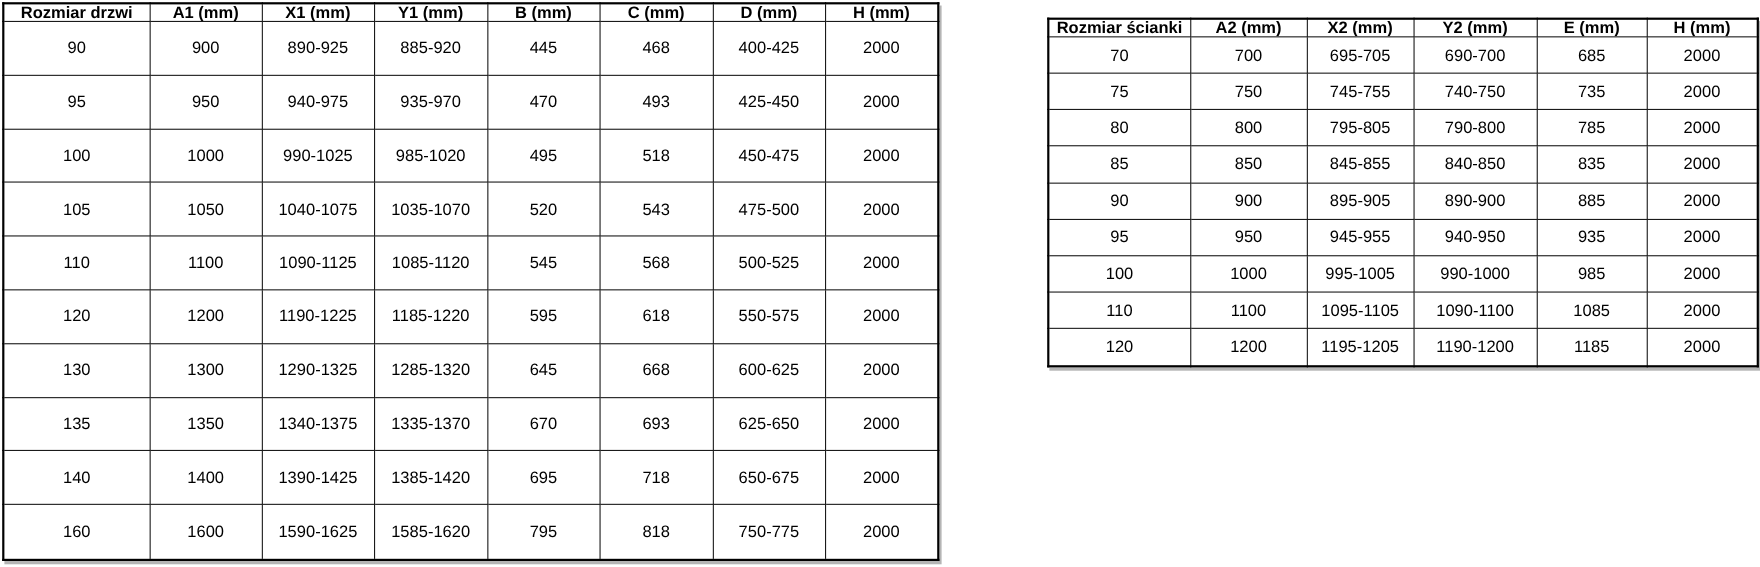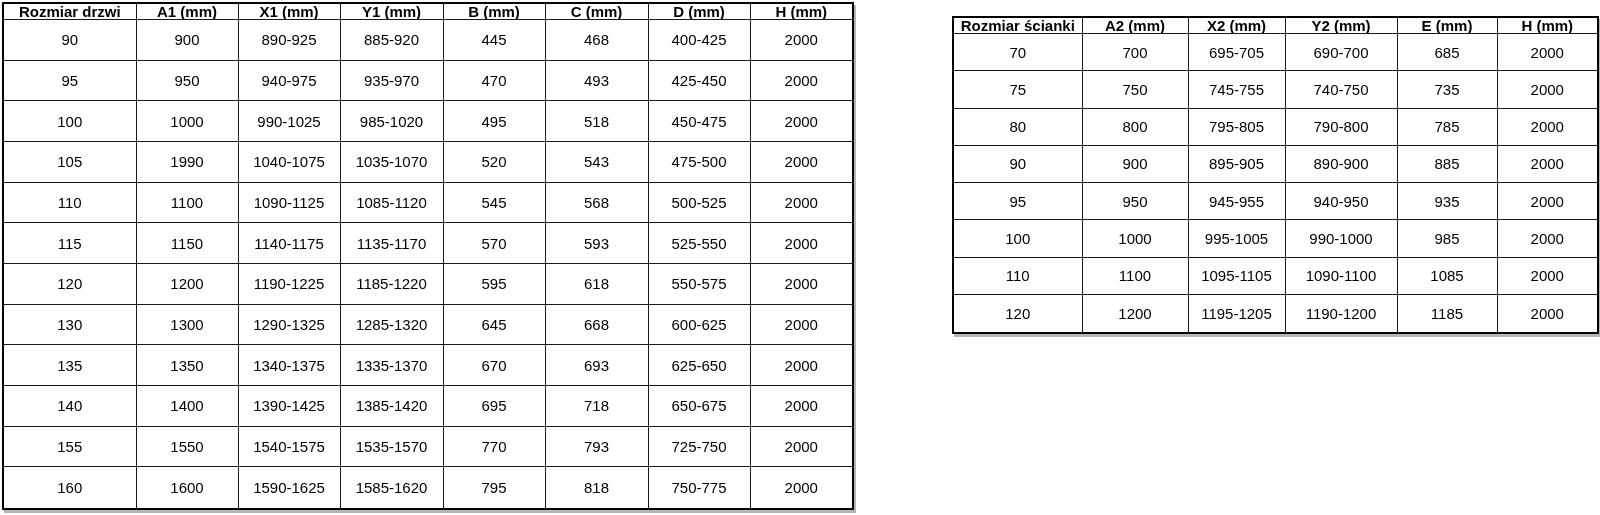--- a/index.html
+++ b/index.html
@@ -105,49 +105,39 @@
           <td>1000</td>
           <td>990-1025</td>
           <td>985-1020</td>
           <td>495</td>
           <td>518</td>
           <td>450-475</td>
           <td>2000</td>
         </tr>
         <tr>
           <td>105</td>
-          <td>1990</td>
+          <td>1050</td>
           <td>1040-1075</td>
           <td>1035-1070</td>
           <td>520</td>
           <td>543</td>
           <td>475-500</td>
           <td>2000</td>
         </tr>
         <tr>
           <td>110</td>
           <td>1100</td>
           <td>1090-1125</td>
           <td>1085-1120</td>
           <td>545</td>
           <td>568</td>
           <td>500-525</td>
           <td>2000</td>
         </tr>
         <tr>
-          <td>115</td>
-          <td>1150</td>
-          <td>1140-1175</td>
-          <td>1135-1170</td>
-          <td>570</td>
-          <td>593</td>
-          <td>525-550</td>
-          <td>2000</td>
-        </tr>
-        <tr>
           <td>120</td>
           <td>1200</td>
           <td>1190-1225</td>
           <td>1185-1220</td>
           <td>595</td>
           <td>618</td>
           <td>550-575</td>
           <td>2000</td>
         </tr>
         <tr>
@@ -171,30 +161,20 @@
           <td>2000</td>
         </tr>
         <tr>
           <td>140</td>
           <td>1400</td>
           <td>1390-1425</td>
           <td>1385-1420</td>
           <td>695</td>
           <td>718</td>
           <td>650-675</td>
-          <td>2000</td>
-        </tr>
-        <tr>
-          <td>155</td>
-          <td>1550</td>
-          <td>1540-1575</td>
-          <td>1535-1570</td>
-          <td>770</td>
-          <td>793</td>
-          <td>725-750</td>
           <td>2000</td>
         </tr>
         <tr>
           <td>160</td>
           <td>1600</td>
           <td>1590-1625</td>
           <td>1585-1620</td>
           <td>795</td>
           <td>818</td>
           <td>750-775</td>
@@ -241,20 +221,28 @@
         </tr>
         <tr>
           <td>80</td>
           <td>800</td>
           <td>795-805</td>
           <td>790-800</td>
           <td>785</td>
           <td>2000</td>
         </tr>
         <tr>
+          <td>85</td>
+          <td>850</td>
+          <td>845-855</td>
+          <td>840-850</td>
+          <td>835</td>
+          <td>2000</td>
+        </tr>
+        <tr>
           <td>90</td>
           <td>900</td>
           <td>895-905</td>
           <td>890-900</td>
           <td>885</td>
           <td>2000</td>
         </tr>
         <tr>
           <td>95</td>
           <td>950</td>

